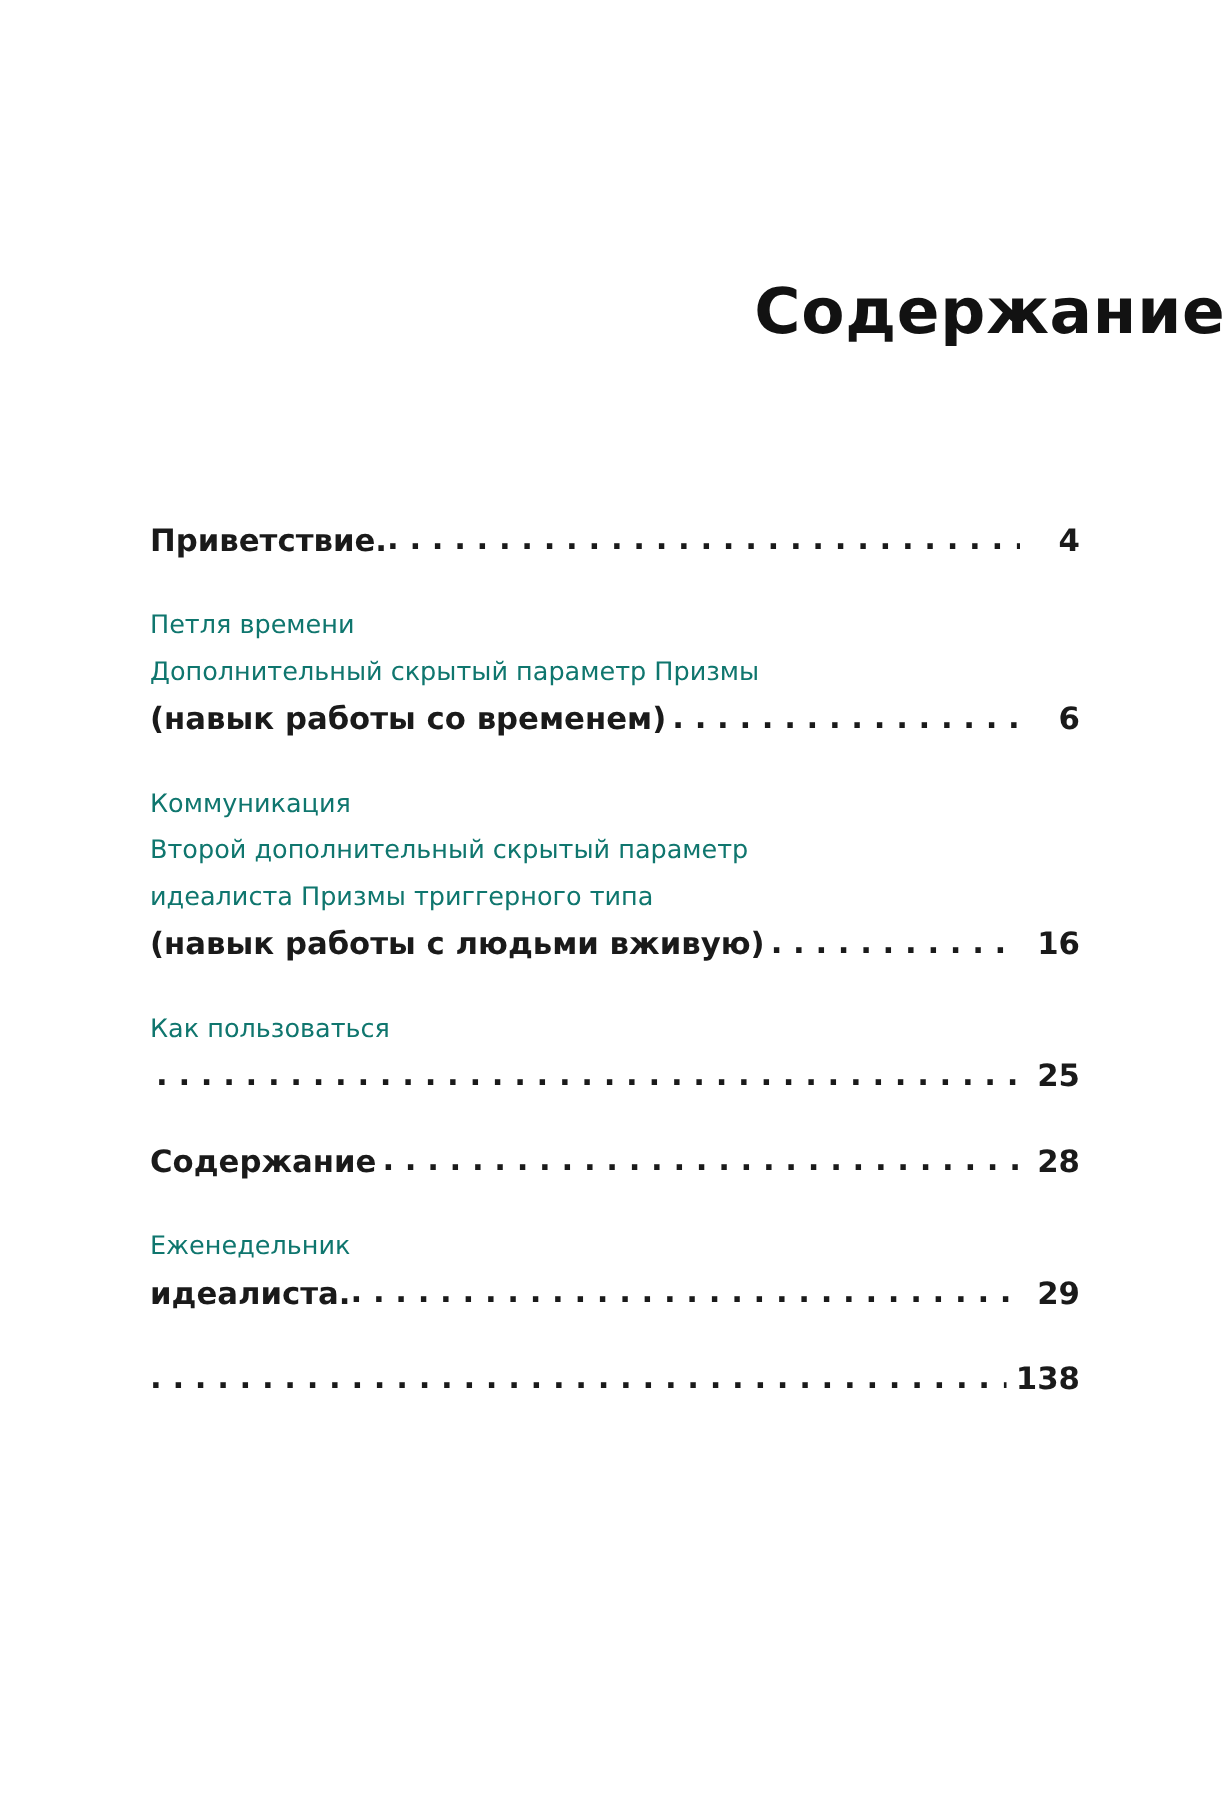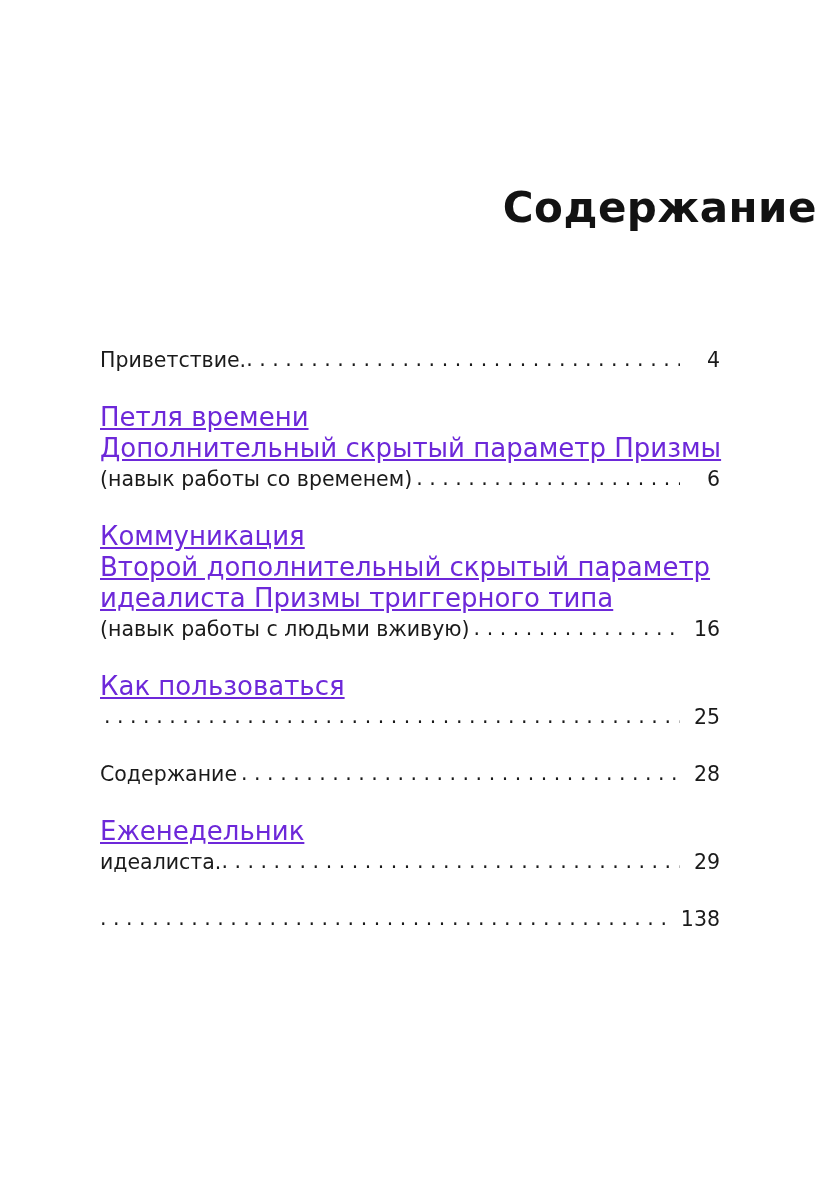--- a/index.html
+++ b/index.html
@@ -34,33 +34,33 @@
     left: 100px;
     width: 620px;
   }
   .toc-entry {
     margin-bottom: 26px;
   }
   .toc-entry:last-child {
     margin-bottom: 0;
   }
   .entry-line {
-    font-size: 26px;
+    font-size: 17px;
     line-height: 31px;
-    color: #6d28d9;
+    color: #0f766e;
     white-space: nowrap;
-    text-decoration: underline;
   }
   
   .entry-last-line {
     display: flex;
     align-items: flex-end;
     font-size: 20.5px;
     line-height: 31px;
     width: 100%;
+    font-weight: bold;
   }
   .entry-text {
     flex: 0 0 auto;
     white-space: pre;
   }
   .leader {
     flex: 1 1 auto;
     overflow: hidden;
     white-space: nowrap;
     margin: 0 6px 0 4px;

